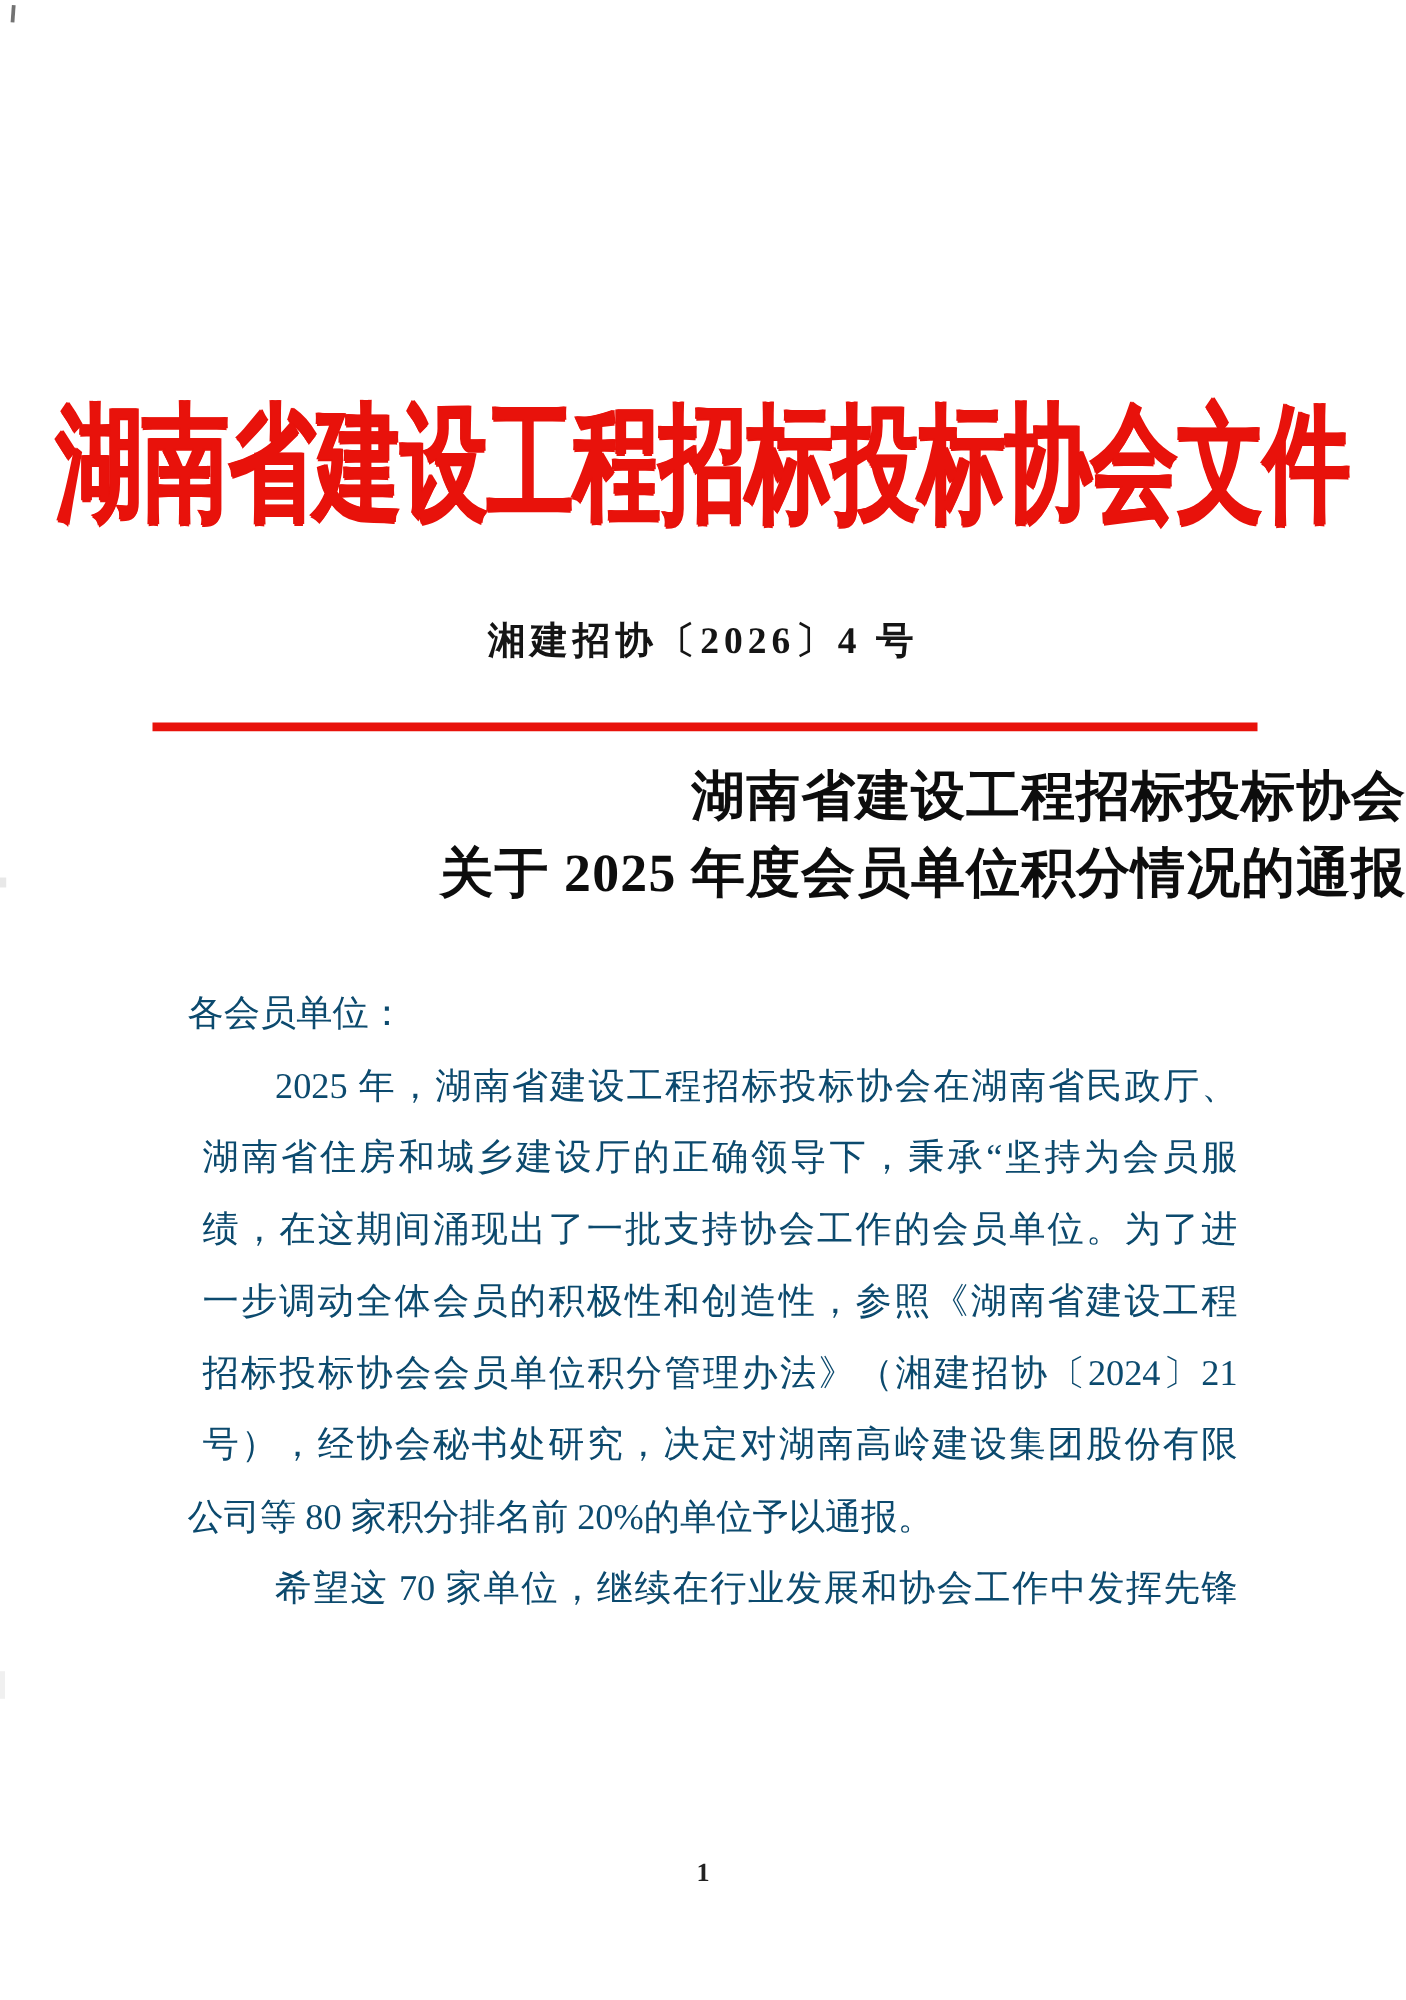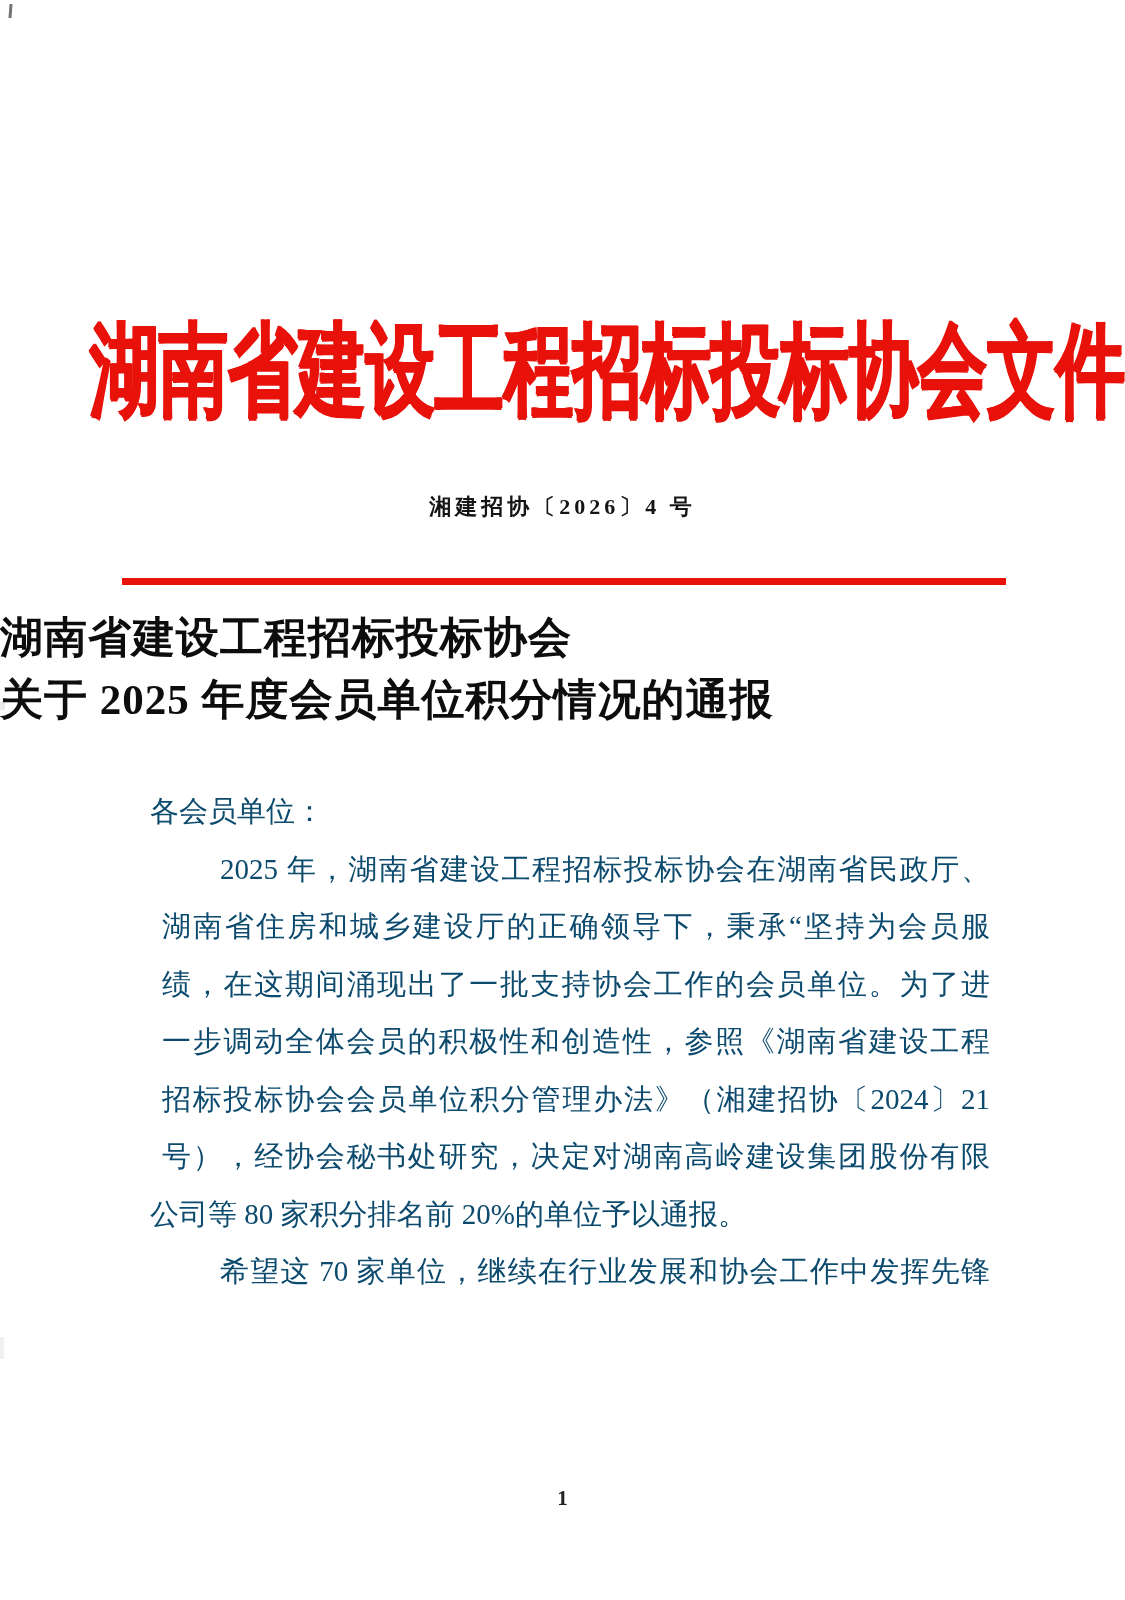--- a/index.html
+++ b/index.html
@@ -18,21 +18,21 @@
   }
 
   
   .banner-wrap {
     position: absolute;
     top: 318px;
     left: 0;
     width: 1125px;
     height: 118px;
     display: flex;
-    justify-content: flex-end;
+    justify-content: center;
     align-items: flex-start;
     pointer-events: none;
   }
   .banner-text {
     font-size: 69px;
     font-weight: 900;
     line-height: 72px;
     letter-spacing: 0px;
     white-space: nowrap;
     transform: scaleY(1.48);
@@ -40,42 +40,42 @@
     text-shadow: 1px 0 0 currentColor, -1px 0 0 currentColor, 0 1px 0 currentColor;
   }
 
   
   .doc-number {
     position: absolute;
     top: 492px;
     left: 0;
     width: 1125px;
     text-align: center;
-    font-size: 22px;
+    font-size: 30px;
     font-weight: 600;
     letter-spacing: 4px;
     color: #151515;
   }
 
   
   .red-rule {
     position: absolute;
     top: 578px;
     left: 122px;
     width: 884px;
     height: 7px;
   }
 
   
   .doc-title {
     position: absolute;
     top: 607px;
     left: 0;
     width: 1125px;
-    text-align: left;
+    text-align: right;
     font-size: 43px;
     line-height: 62px;
     font-weight: 700;
     letter-spacing: 1px;
     color: #0d0d0d;
   }
 
   
   .body-block {
     position: absolute;

